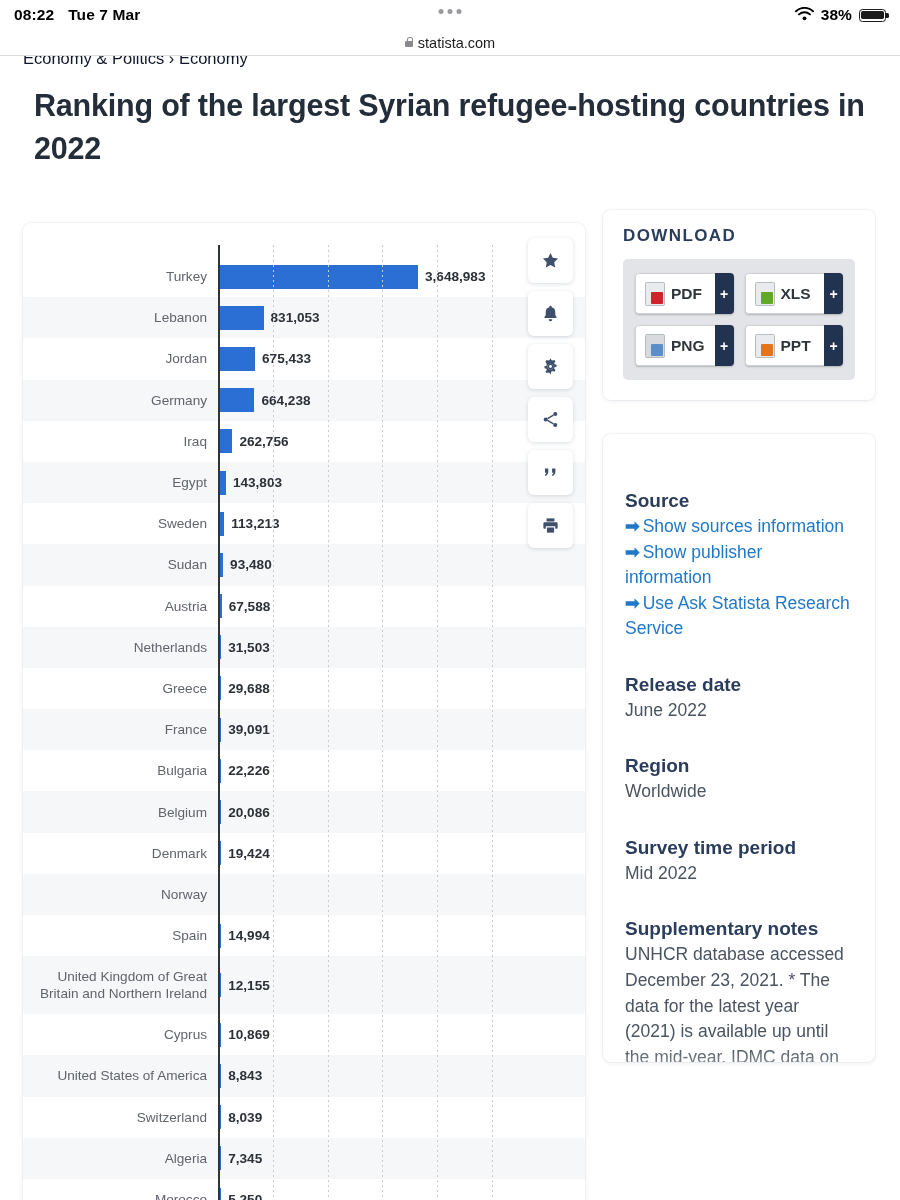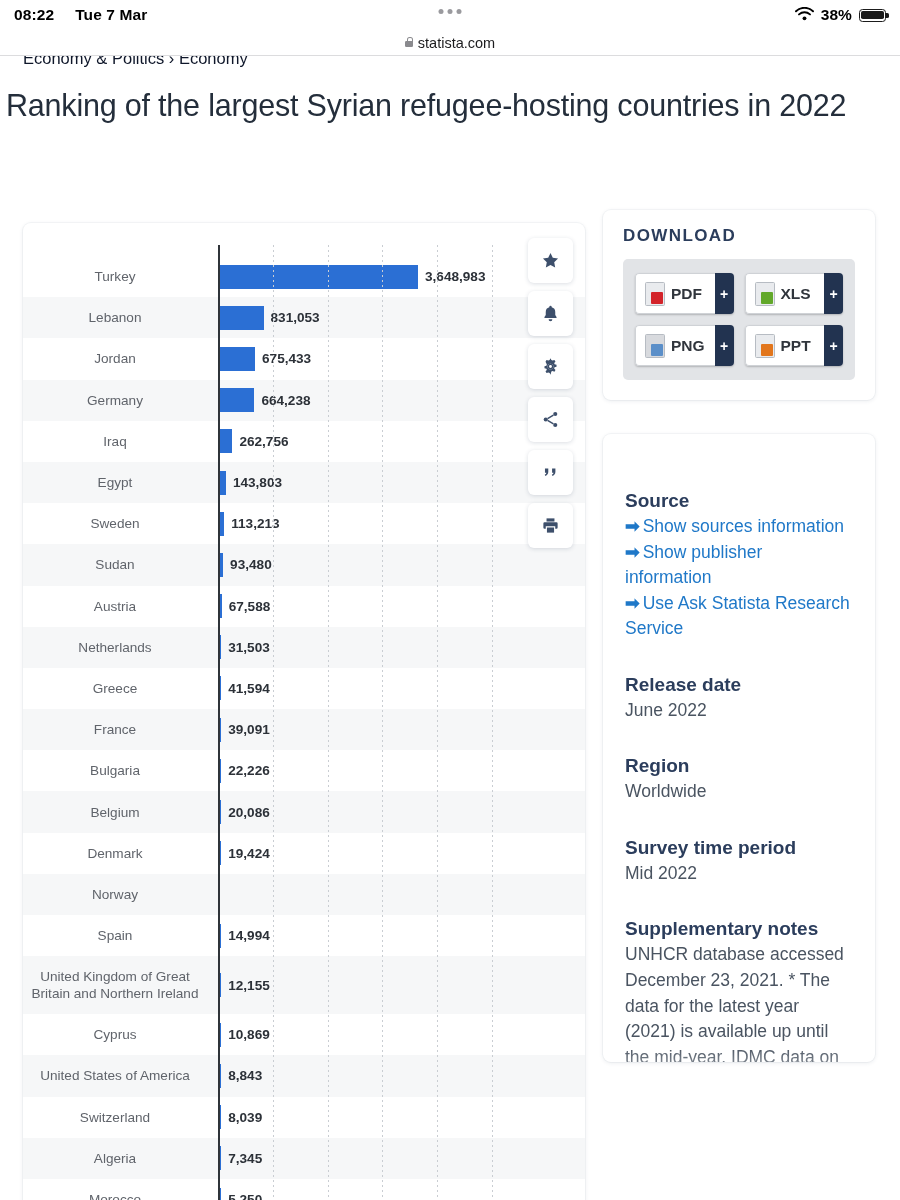--- a/index.html
+++ b/index.html
@@ -17,21 +17,21 @@
     height: 30px;
     background: #ffffff;
     display: flex;
     align-items: center;
     padding: 0 14px;
     font-size: 15px;
     font-weight: 600;
     color: #000;
     letter-spacing: .1px;
   }
-  .sb-left { display: flex; align-items: baseline; gap: 21px; }
+  .sb-left { display: flex; align-items: baseline; gap: 14px; }
   .sb-time { font-size: 15.5px; font-weight: 600; }
   .sb-date { font-size: 15.5px; font-weight: 600; }
   .sb-center {
     position: absolute; left: 50%; top: 9px; transform: translateX(-50%);
     display: flex; gap: 4px;
   }
   .sb-center i {
     display: block; width: 5px; height: 5px; border-radius: 50%;
     background: #9a9a9e;
   }
@@ -77,22 +77,22 @@
     position: relative;
     height: 1144px;
     background: #ffffff;
     overflow: hidden;
   }
   .breadcrumb {
     position: absolute; top: -7px; left: 23px;
     font-size: 16.5px; color: #0f172a; white-space: nowrap;
   }
   h1.page-title {
-    position: absolute; top: 28px; left: 6px; width: 852px;
-    font-size: 30.5px; line-height: 43px; font-weight: 400;
+    position: absolute; top: 28px; left: 34px; width: 852px;
+    font-size: 30.5px; line-height: 43px; font-weight: 700;
     color: #242e3b; letter-spacing: -.2px;
   }
 
   
   .chart-card {
     position: absolute; left: 23px; top: 167px;
     width: 562px; height: 1010px;
     background: #ffffff;
     border-radius: 8px;
     box-shadow: 0 1px 4px rgba(40,60,90,.10), 0 0 0 1px rgba(40,60,90,.035);
@@ -101,21 +101,21 @@
   .chart-inner { position: relative; width: 100%; height: 100%; }
 
   .rows { position: absolute; left: 0; top: 33px; width: 100%; }
   .row {
     position: relative; height: 41.2px;
     display: flex; align-items: center;
   }
   .row.alt { background: #f6f7f8; }
   .row-label {
     width: 195px; flex: 0 0 195px;
-    text-align: center; padding-right: 11px;
+    text-align: right; padding-right: 11px;
     font-size: 13.6px; color: #60646b; line-height: 17px;
   }
   .bar-wrap { position: relative; flex: 1; height: 100%; display: flex; align-items: center; }
   .bar {
     height: 24px; background: #2b6fd4; flex: 0 0 auto;
   }
   .bar-value {
     font-size: 13.6px; font-weight: 700; color: #2c3138;
     margin-left: 7px; white-space: nowrap;
   }
@@ -334,21 +334,21 @@
             <div class="row-label">Netherlands</div>
             <div class="bar-wrap">
               <div class="bar" style="width: 3.2px;"></div>
               <div class="bar-value">31,503</div>
             </div>
           </div>
           <div class="row">
             <div class="row-label">Greece</div>
             <div class="bar-wrap">
               <div class="bar" style="width: 3.2px;"></div>
-              <div class="bar-value">41,594</div>
+              <div class="bar-value">29,688</div>
             </div>
           </div>
           <div class="row alt">
             <div class="row-label">France</div>
             <div class="bar-wrap">
               <div class="bar" style="width: 3.2px;"></div>
               <div class="bar-value">39,091</div>
             </div>
           </div>
           <div class="row">

